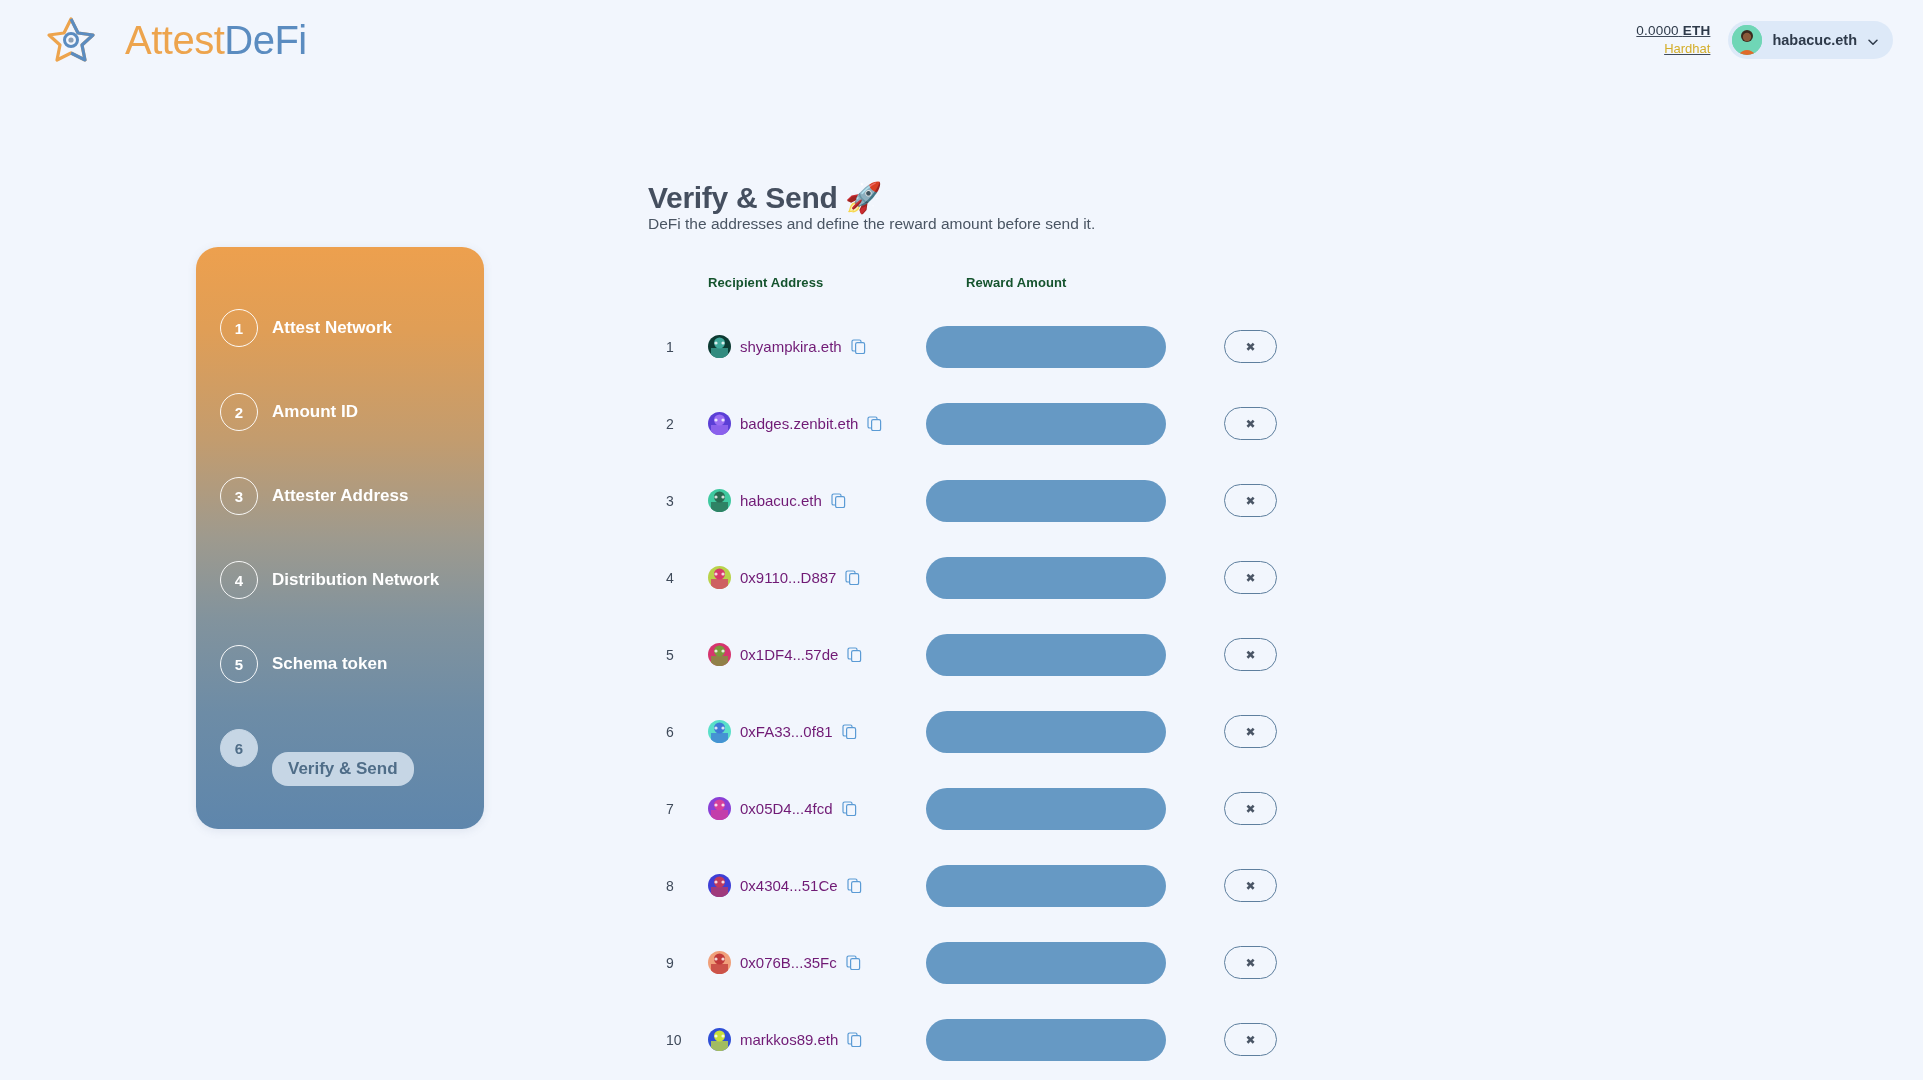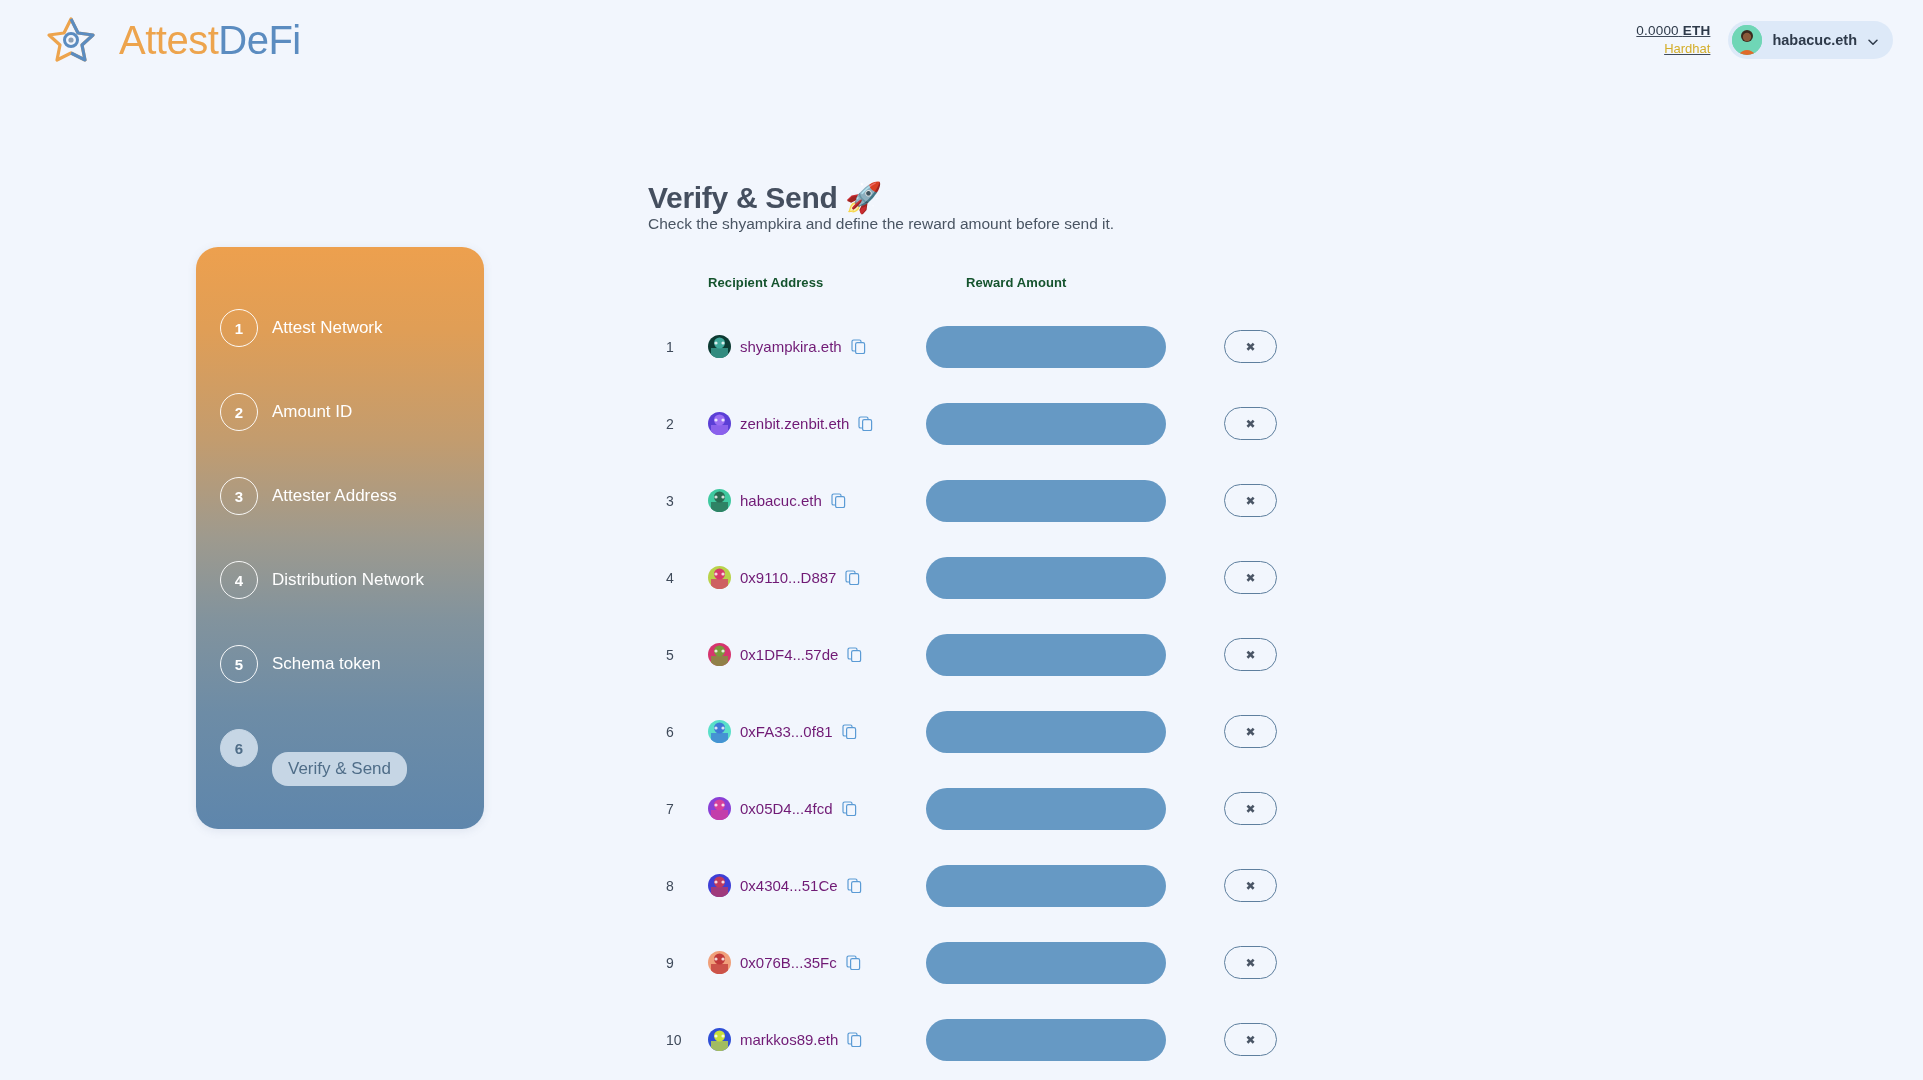--- a/index.html
+++ b/index.html
@@ -25,21 +25,21 @@
     height: 80px;
     display: flex;
     align-items: center;
     justify-content: space-between;
     padding: 0 30px 0 45px;
   }
 
   .brand {
     display: flex;
     align-items: center;
-    gap: 22px;
+    gap: 28px;
   }
 
   .brand-mark {
     width: 52px;
     height: 52px;
     flex: 0 0 52px;
   }
 
   .brand-text {
     font-size: 40px;
@@ -140,20 +140,21 @@
     font-size: 15px;
     font-weight: bold;
     display: flex;
     align-items: center;
     justify-content: center;
   }
   .step-label {
     font-size: 17px;
     color: #ffffff;
     white-space: nowrap;
+    font-weight: bold;
   }
 
   .step.active .step-num {
     background: #c6d6e5;
     border-color: #c6d6e5;
     color: #4f6d88;
   }
   .step.active .step-label {
     background: #c6d6e5;
     color: #4f6d88;
@@ -342,21 +343,21 @@
     </div>
     <div class="step active">
       <div class="step-num">6</div>
       <div class="step-label">Verify &amp; Send</div>
     </div>
   </div>
 
 <div class="main">
 
   <h1 class="page-title">Verify &amp; Send 🚀</h1>
-  <p class="page-subtitle">Check the shyampkira and define the reward amount before send it.</p>
+  <p class="page-subtitle">DeFi the addresses and define the reward amount before send it.</p>
 
   <div class="table-head">
     <div class="col-idx"></div>
     <div class="col-addr th">Recipient Address</div>
     <div class="col-amount th">Reward Amount</div>
     <div class="col-del"></div>
   </div>
 
   <div class="rows" id="rows">
       <div class="row">
@@ -383,21 +384,21 @@
       <div class="row">
         <div class="row-index">2</div>
         <div class="recipient">
           <span class="avatar"><svg viewBox="0 0 23 23" width="23" height="23">
               <rect width="23" height="23" fill="#5b3fd6"></rect>
               <circle cx="11.5" cy="8" r="5.5" fill="#9b6ef3"></circle>
               <rect x="3" y="13" width="17" height="10" fill="#9b6ef3" opacity="0.75"></rect>
               <circle cx="8" cy="8" r="1.6" fill="#ffffff" opacity="0.8"></circle>
               <circle cx="15" cy="8" r="1.6" fill="#ffffff" opacity="0.8"></circle>
             </svg></span>
-          <span class="addr-text">zenbit.zenbit.eth</span>
+          <span class="addr-text">badges.zenbit.eth</span>
           <span class="copy-icon"><svg viewBox="0 0 15 15" width="15" height="15">
               <rect x="1" y="1" width="9" height="11" rx="1.6" fill="none" stroke="#5b9bd5" stroke-width="1.2"></rect>
               <rect x="4.6" y="3.6" width="9" height="11" rx="1.6" fill="#f2f6fd" stroke="#5b9bd5" stroke-width="1.2"></rect>
             </svg></span>
         </div>
         <div class="amount-cell"><input class="amount-input" type="text" placeholder="" style=""></div>
         <div class="del-cell">
           <button class="del-btn">✖</button>
         </div>
       </div>

